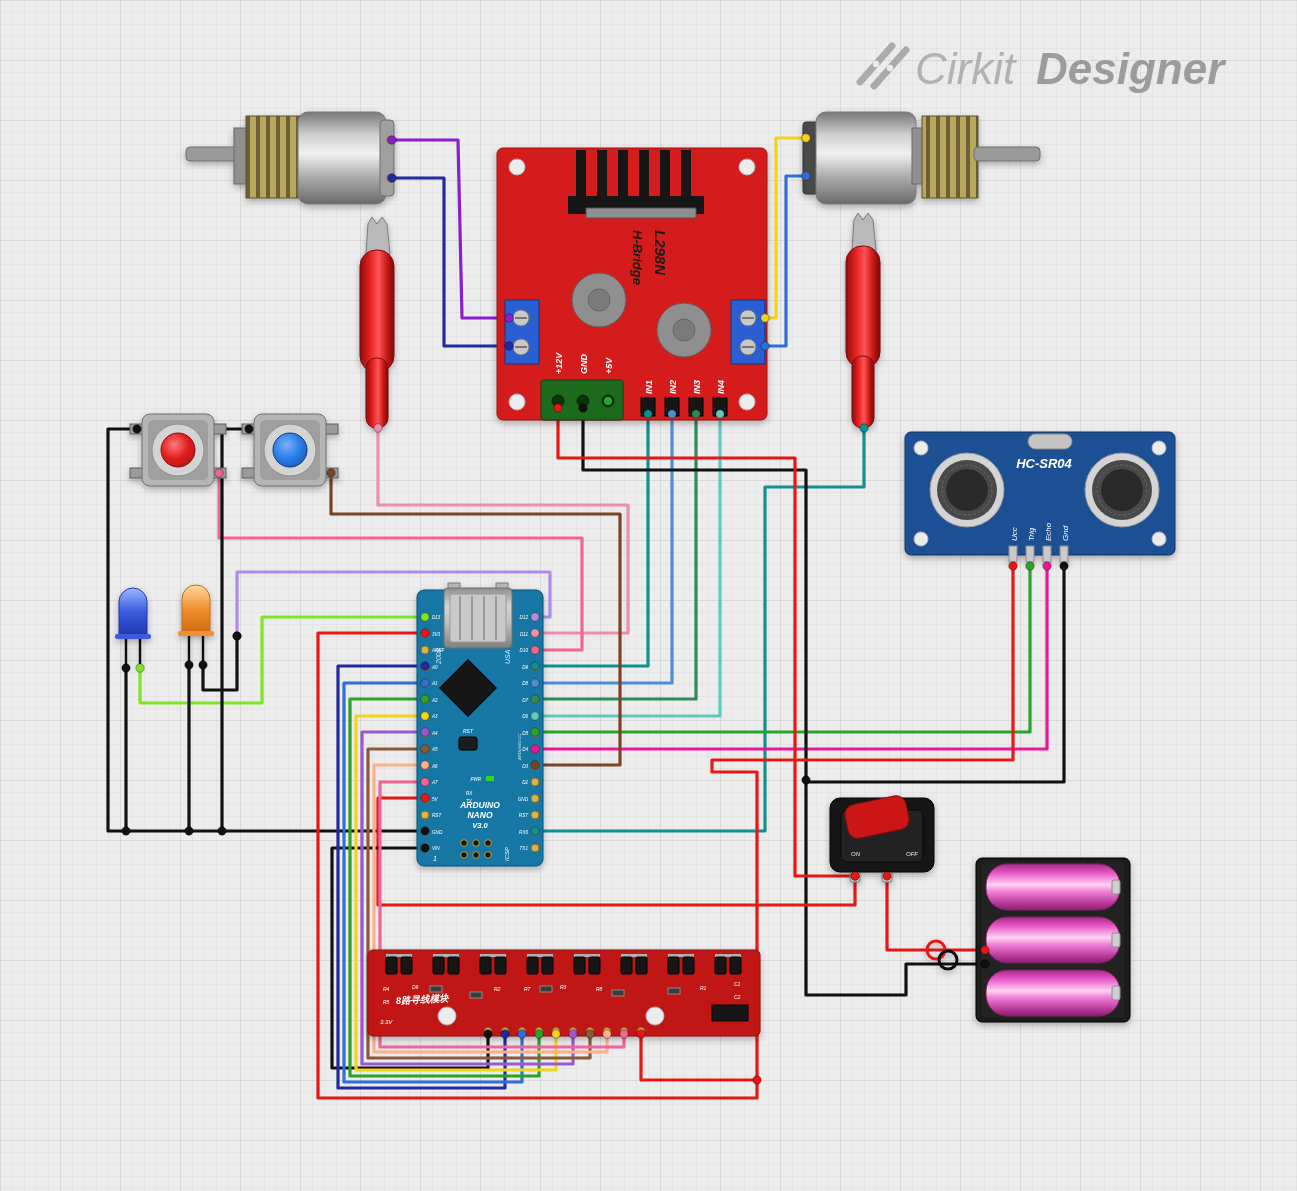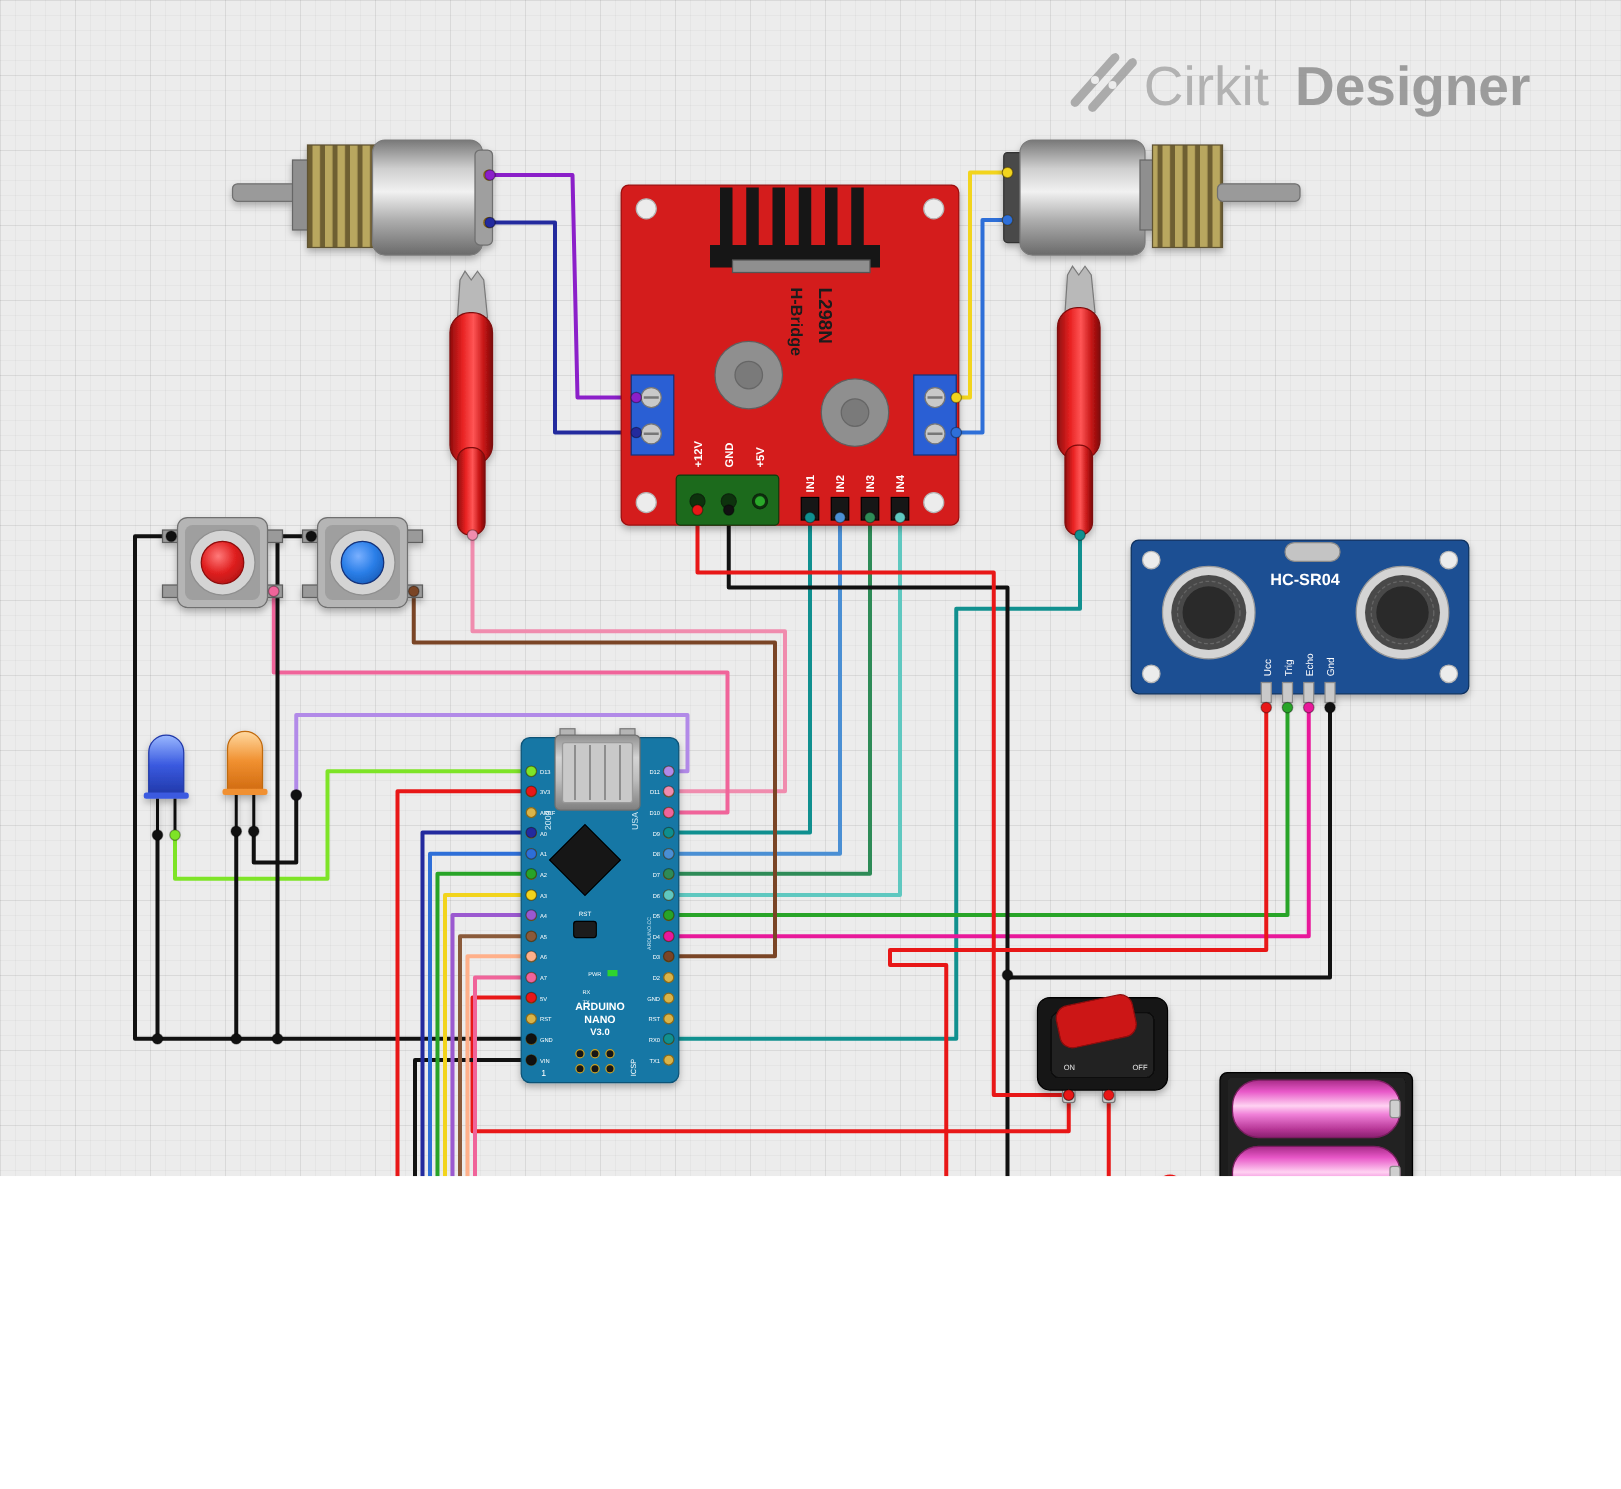--- a/index.html
+++ b/index.html
@@ -1,25 +1,26 @@
 <!DOCTYPE html>
 <html><head>
 <meta charset="utf-8">
 <style>
   html,body{margin:0;padding:0;}
   .canvas{
-    position:relative;width:1297px;height:941px;overflow:hidden;
+    position:relative;width:1297px;height:1191px;overflow:hidden;
     background-color:#ececec;
     background-image:
       linear-gradient(rgba(0,0,0,0.05) 1px, transparent 1px),
       linear-gradient(90deg, rgba(0,0,0,0.05) 1px, transparent 1px),
       linear-gradient(rgba(0,0,0,0.03) 1px, transparent 1px),
       linear-gradient(90deg, rgba(0,0,0,0.03) 1px, transparent 1px);
     background-size:60px 60px,60px 60px,12px 12px,12px 12px;
     font-family:"Liberation Sans", sans-serif;
+    font-style:italic;
   }
   svg{position:absolute;left:0;top:0;font-family:"Liberation Sans", sans-serif;}
   text{user-select:none;}
 </style>
 </head>
 <body>
 
 <div class="canvas">
 <svg width="1297" height="1191" viewBox="0 0 1297 1191">
   <defs>

